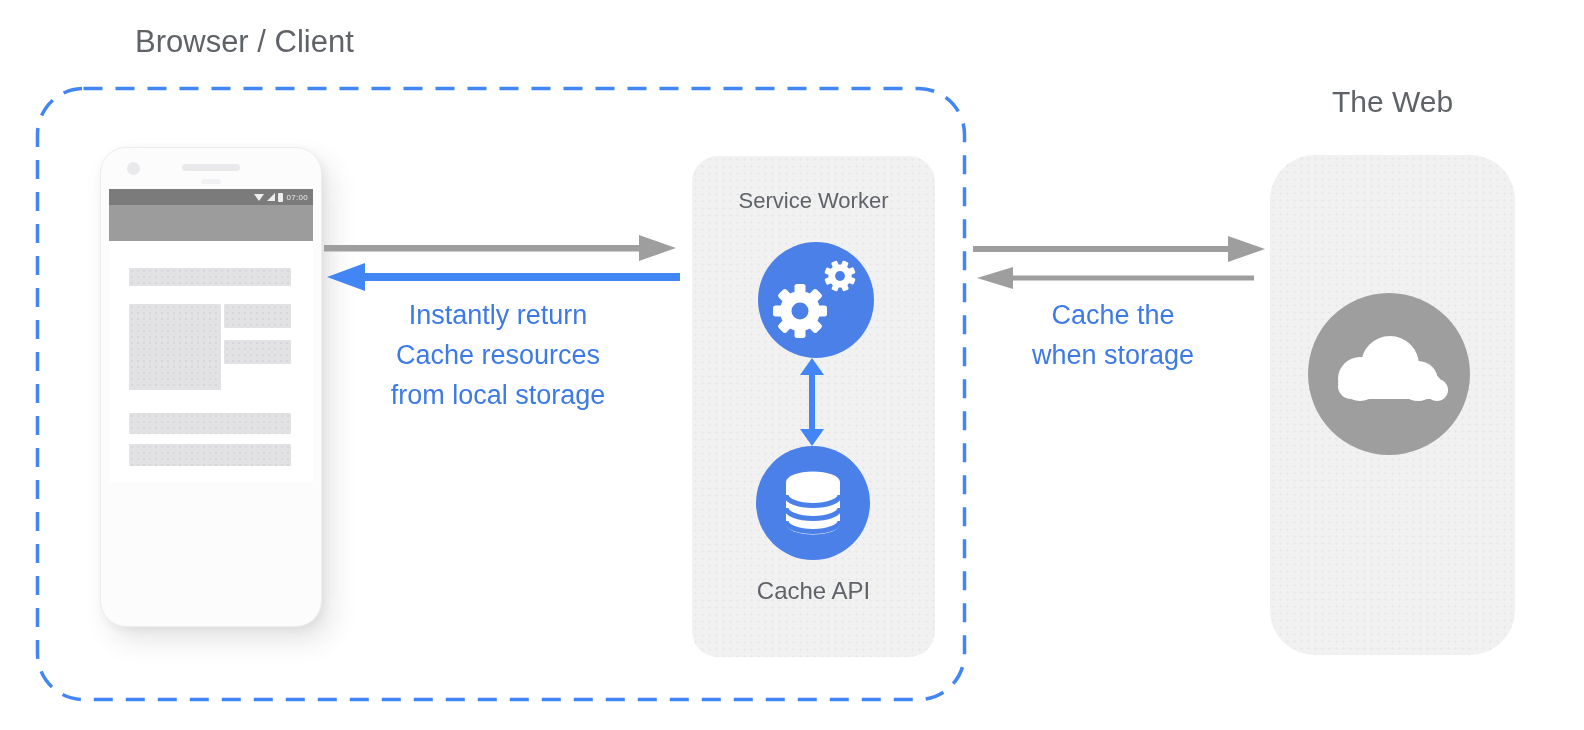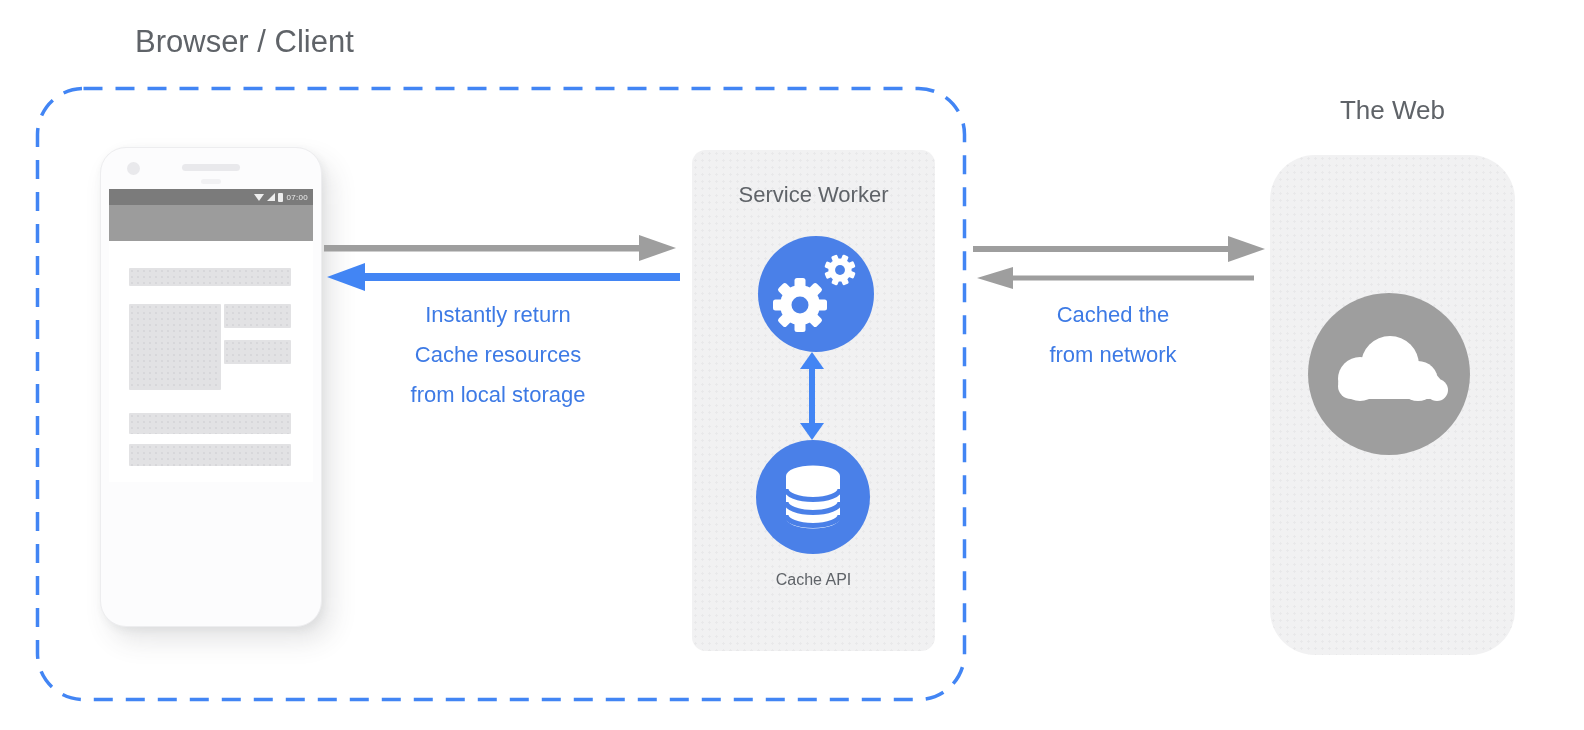--- a/index.html
+++ b/index.html
@@ -8,21 +8,21 @@
     font-family:"Liberation Sans", sans-serif; overflow:hidden;
   }
   .abs { position:absolute; }
   .heading { color:var(--heading-text); }
   .panel {
     background-color:var(--panel-bg);
     background-image:radial-gradient(rgba(120,120,130,0.07) 1px, transparent 1.2px);
     background-size:7px 7px;
   }
   .caption {
-    color:var(--caption-blue); font-size:22px; line-height:40px;
+    color:var(--caption-blue); font-size:27px; line-height:40px;
     text-align:center; font-weight:400;
   }
   .arrow-gray { color:var(--arrow-gray); }
   .arrow-blue { color:var(--accent-blue); }
   .circle { border-radius:50%; display:flex; align-items:center; justify-content:center; }
   
   .phone {
     background:#fcfcfd; border:1px solid #ededef; border-radius:26px;
     box-shadow:10px 14px 26px rgba(60,64,67,0.13), 2px 3px 8px rgba(60,64,67,0.07);
   }
@@ -95,21 +95,21 @@
     <rect x="34" y="10" width="319" height="8" fill="currentColor"></rect>
     <polygon points="38,0 0,14 38,28" fill="currentColor"></polygon>
   </svg>
 
   <div class="abs caption" style="left:360px; top:295px; width:276px;">
     <div>Instantly return</div>
     <div>Cache resources</div>
     <div>from local storage</div>
   </div>
 
-  <div class="abs panel" style="left:692px; top:150px; width:243px; height:501px; border-radius:14px;">
+  <div class="abs panel" style="left:692px; top:156px; width:243px; height:501px; border-radius:26px;">
     <div class="abs heading" style="left:0; top:32px; width:100%; text-align:center; font-size:22px;">Service Worker</div>
 
     <div class="abs circle" style="left:66px; top:86px; width:116px; height:116px; background:var(--icon-blue);">
       <svg width="116" height="116">
         <g transform="translate(42,69)" fill="#ffffff">
           <rect x="-5.5" y="-27" width="11" height="54" rx="2.5"></rect>
           <rect x="-5.5" y="-27" width="11" height="54" rx="2.5" transform="rotate(45)"></rect>
           <rect x="-5.5" y="-27" width="11" height="54" rx="2.5" transform="rotate(90)"></rect>
           <rect x="-5.5" y="-27" width="11" height="54" rx="2.5" transform="rotate(135)"></rect>
           <circle r="20"></circle>
@@ -136,38 +136,38 @@
       <svg width="114" height="114">
         <g transform="translate(57,57)">
           <path d="M-27,-21 a27,10.5 0 0 1 54,0 v42 a27,10.5 0 0 1 -54,0 z" fill="#ffffff"></path>
           <path d="M-27,-8  a27,10.5 0 0 0 54,0" fill="none" style="stroke:var(--icon-blue)" stroke-width="5"></path>
           <path d="M-27,5   a27,10.5 0 0 0 54,0" fill="none" style="stroke:var(--icon-blue)" stroke-width="5"></path>
           <path d="M-27,18  a27,10.5 0 0 0 54,0" fill="none" style="stroke:var(--icon-blue)" stroke-width="5"></path>
         </g>
       </svg>
     </div>
 
-    <div class="abs heading" style="left:0; top:421px; width:100%; text-align:center; font-size:16px;">Cache API</div>
+    <div class="abs heading" style="left:0; top:421px; width:100%; text-align:center; font-size:24px;">Cache API</div>
   </div>
 
   <svg class="abs arrow-gray" style="left:973px; top:236px;" width="292" height="26">
     <rect x="0" y="10" width="260" height="6" fill="currentColor"></rect>
     <polygon points="255,0 292,13 255,26" fill="currentColor"></polygon>
   </svg>
   <svg class="abs arrow-gray" style="left:977px; top:267px;" width="277" height="22">
     <rect x="32" y="8.5" width="245" height="5" fill="currentColor"></rect>
     <polygon points="36,0 0,11 36,22" fill="currentColor"></polygon>
   </svg>
 
   <div class="abs caption" style="left:988px; top:295px; width:250px;">
-    <div>Cached the</div>
-    <div>from network</div>
+    <div>Cache the</div>
+    <div>when storage</div>
   </div>
 
-  <div class="abs heading" style="left:1270px; top:95px; width:245px; text-align:center; font-size:26px;">The Web</div>
+  <div class="abs heading" style="left:1270px; top:85px; width:245px; text-align:center; font-size:30px;">The Web</div>
 
   <div class="abs panel" style="left:1270px; top:155px; width:245px; height:500px; border-radius:45px;">
     <div class="abs circle" style="left:38px; top:138px; width:162px; height:162px; background:var(--icon-gray);">
       <svg width="162" height="162">
         <g fill="#ffffff">
           <circle cx="52" cy="86" r="22"></circle>
           <circle cx="82" cy="72" r="29"></circle>
           <circle cx="110" cy="88" r="20"></circle>
           <circle cx="129" cy="97" r="11"></circle>
           <rect x="30" y="80" width="104" height="26" rx="13"></rect>

